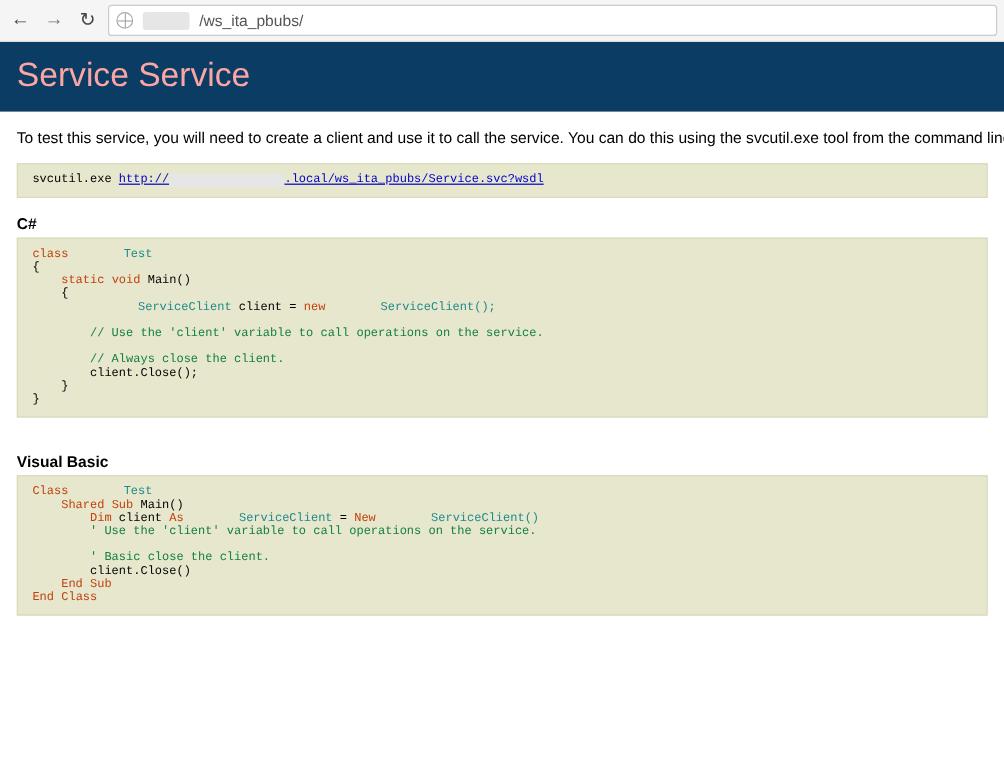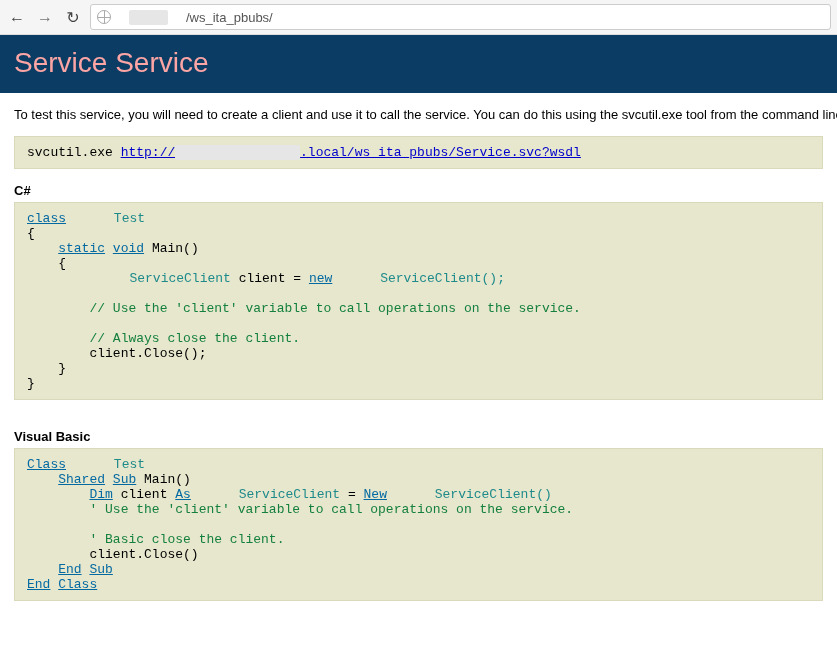--- a/index.html
+++ b/index.html
@@ -30,21 +30,21 @@
   .nav-btn.enabled { color: #444; }
   .addr {
     flex: 1;
     height: 26px;
     border: 1px solid #ccc;
     border-radius: 3px;
     background: #fff;
     display: flex;
     align-items: center;
     padding: 0 6px;
-    gap: 18px;
+    gap: 8px;
     color: #555;
     font-size: 13px;
   }
   .globe {
     width: 14px; height: 14px;
     border: 1px solid #aaa;
     border-radius: 50%;
     position: relative;
   }
   .globe::before {
@@ -81,31 +81,31 @@
     padding: 14px;
     font-size: 13px;
     white-space: nowrap;
   }
   .content p { margin-bottom: 14px; }
   .codebox {
     background: #e7e7ce;
     border: 1px solid #d9d9bc;
     padding: 8px 12px;
     font-family: "Courier New", monospace;
-    font-size: 13px;
+    font-size: 10px;
     margin-bottom: 14px;
     white-space: pre;
     overflow: hidden;
   }
   .codebox a { color: #0000cc; text-decoration: underline; }
   .section-label {
     font-weight: bold;
     margin-bottom: 4px;
   }
-  .kw { color: #0369a1; text-decoration: underline; }
+  .kw { color: #c2410c; }
   .type { color: #1e8a8a; margin-left: 40px; }
   .cm { color: #15803d; }
 </style>
 </head>
 <body>
 
 <div class="chrome">
   <div class="nav-btn enabled">←</div>
   <div class="nav-btn">→</div>
   <div class="nav-btn enabled">↻</div>

